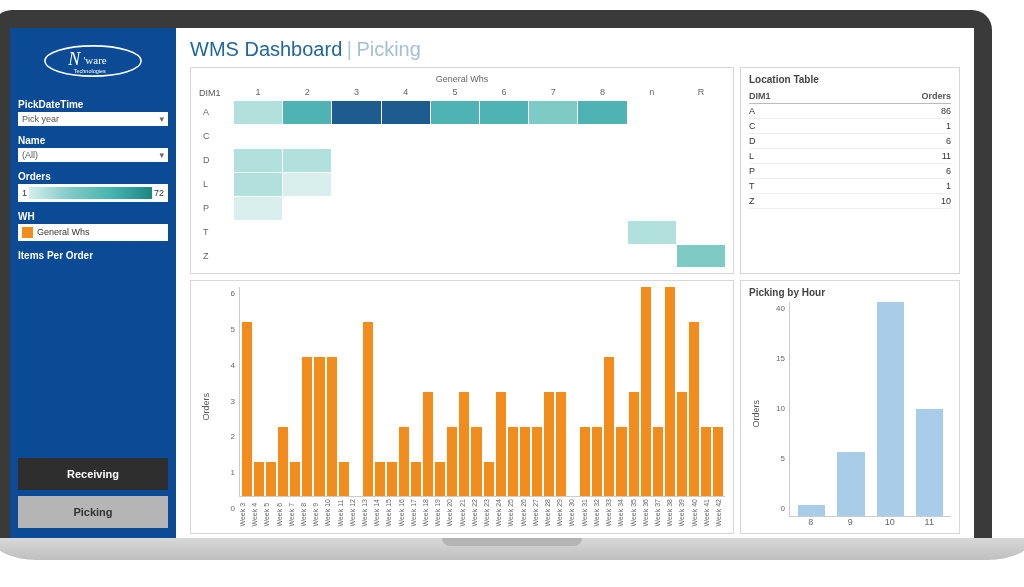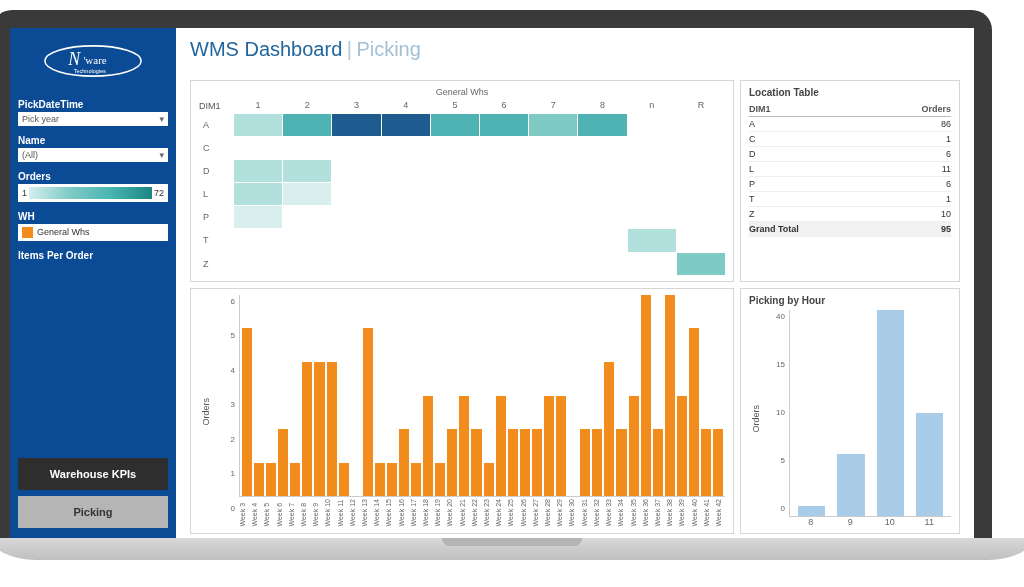--- a/index.html
+++ b/index.html
@@ -97,21 +97,21 @@
     font-size:11px;
     font-weight:600;
     text-align:center;
     padding:10px 4px;
     cursor:pointer;
   }
   .nav-btn.active { background:#b5b5b5; color:#333; }
 
   
   .main { flex:1; padding:10px 14px; overflow:hidden; display:flex; flex-direction:column;}
-  .title-row { margin-bottom:19px; }
+  .title-row { margin-bottom:6px; }
   .title-main { color:#21679e; font-size:20px; font-weight:400; }
   .title-sep { color:#b5c8d9; }
   .title-sub { color:#a4c0d6; font-weight:400; }
 
   .grid {
     flex:1;
     display:grid;
     grid-template-columns: 1fr 220px;
     grid-template-rows: 45% 55%;
     gap:6px;
@@ -211,21 +211,21 @@
       </div>
 
       <div class="filter-label">WH</div>
       <div class="legend-box">
         <span class="swatch"></span><span>General Whs</span>
       </div>
 
       <div class="filter-label">Items Per Order</div>
 
       <nav class="nav">
-        <div class="nav-btn">Warehouse KPIs</div>
+        <div class="nav-btn">Receiving</div>
         <div class="nav-btn active">Picking</div>
       </nav>
     </aside>
 
     <main class="main">
       <div class="title-row">
         <span class="title-main">WMS Dashboard</span>
         <span class="title-main title-sep">|</span>
         <span class="title-main title-sub">Picking</span>
       </div>
@@ -358,24 +358,20 @@
                   </div>
                   <div class="row">
                     <span>T</span>
                     <span>1</span>
                   </div>
                   <div class="row">
                     <span>Z</span>
                     <span>10</span>
                   </div>
                 </div>
-            <div class="row total">
-              <span>Grand Total</span>
-              <span>95</span>
-            </div>
           </div>
         </div>
 
         <div class="panel">
           <div class="chart-body">
             <div class="y-label">Orders</div>
             <div class="y-axis" id="wk-yaxis">
                   <span>6</span>
                   <span>5</span>
                   <span>4</span>

